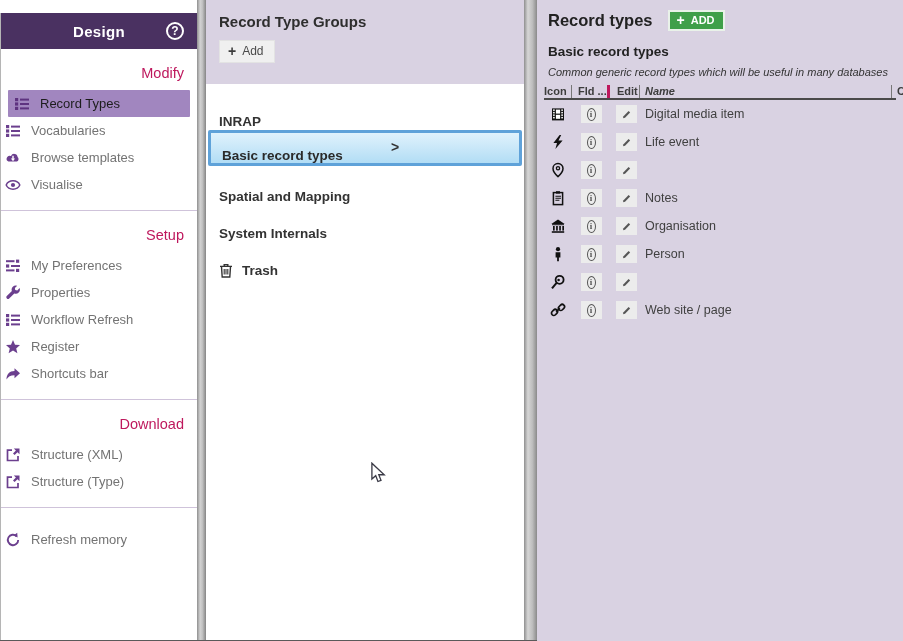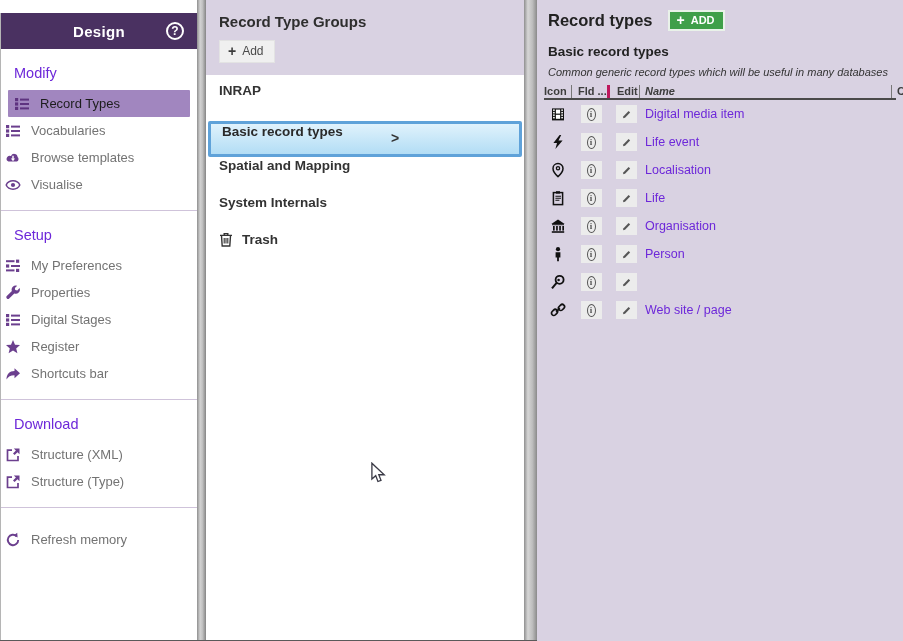--- a/index.html
+++ b/index.html
@@ -20,21 +20,21 @@
     font-weight:bold; font-size:15px; position:relative; letter-spacing:.3px;
   }
   .help-circle {
     position:absolute; right:13px; top:9px; width:18px; height:18px;
     border:2px solid #fff; border-radius:50%; color:#fff;
     display:flex; align-items:center; justify-content:center;
     font-size:12px; font-weight:bold; cursor:pointer;
   }
   .side-section { padding:8px 0 12px 0; border-bottom:1px solid #cfc3da; }
   .side-section.no-border { border-bottom:none; }
-  .side-heading { color:#6d28d9; font-size:14.5px; padding:8px 13px 9px 13px; }
+  .side-heading { color:#be185d; font-size:14.5px; padding:8px 13px 9px 13px;text-align:right; }
   .nav-item {
     display:flex; align-items:center; height:27px; padding-left:4px;
     font-size:13px; color:#737373; gap:10px; cursor:pointer;
   }
   .nav-item.selected {
     background:#a186bf; margin:0 7px; padding-left:6px; border-radius:1px; color:#1d1d1d;
   }
   .ic { width:16px; height:16px; flex-shrink:0; display:block; }
 
   
@@ -44,31 +44,31 @@
   }
   .splitter.s1 { left:197px; }
   .splitter.s2 { left:524px; width:13px;
     background:linear-gradient(90deg,#8f8f8f 0,#d6d6d6 30%,#bdbdbd 65%,#8a8a8a 100%); }
 
   
   .groups-panel {
     position:absolute; left:206px; top:0; width:318px; height:641px;
     background:#fff; border-bottom:1px solid #666;
   }
-  .groups-header { height:75px; background:#d9d2e2; padding:13px 12px 0 13px; }
+  .groups-header { height:84px; background:#d9d2e2; padding:13px 12px 0 13px; }
   .groups-title { font-weight:bold; font-size:15px; color:#2e2e2e; }
   .add-btn {
     margin-top:10px; display:inline-flex; align-items:center; gap:6px;
     background:#f0f0f0; border:1px solid #e3e3e3; color:#4a4a4a;
     font-size:12px; padding:3px 10px 4px 8px; cursor:pointer;
   }
   .plus-dark { font-weight:bold; font-size:14px; color:#3c3c3c; line-height:12px; }
   .groups-list { padding-top:8px; }
   .group-item {
-    height:37px; display:flex; align-items:flex-start; gap:9px;
+    height:37px; display:flex; align-items:flex-end; gap:9px;
     padding-left:13px; font-weight:bold; font-size:13.5px; color:#333; cursor:pointer;
   }
   .group-item.selected {
     position:relative; height:36px; margin:1px 2px;
     border:3px solid #5fa2d9; border-radius:2px;
     background:linear-gradient(#e0f2fc,#b2ddf5);
     padding-left:11px; color:#2a2a2a;
   }
   .sel-chevron {
     position:absolute; left:180px; top:6px; font-size:14px; font-weight:bold; color:#333;
@@ -100,21 +100,21 @@
   .hc-fld  { width:38px; padding-left:6px; border-right:3px solid #be185d; }
   .hc-edit { width:30px; padding-left:7px; border-right:1px solid #777; }
   .hc-name { flex:1; padding-left:5px;font-style:italic; }
   .hc-c { position:absolute; left:347px; top:0; height:13px; line-height:13px;
           border-left:1px solid #777; padding-left:5px; }
 
   .rt-row { display:flex; align-items:center; height:28px; cursor:pointer; }
   .cell-icon { width:28px; display:flex; justify-content:center; }
   .cell-info { width:38px; display:flex; justify-content:center; }
   .cell-edit { width:30px; display:flex; justify-content:center; padding-left:3px; }
-  .cell-name { flex:1; padding-left:5px; font-size:12.5px; color:#6d28d9; }
+  .cell-name { flex:1; padding-left:5px; font-size:12.5px; color:#404040; }
   .row-ic { width:16px; height:16px; display:block; }
 
   .mini-btn {
     width:21px; height:18px; background:#ececec; border:0;
     display:flex; align-items:center; justify-content:center; cursor:pointer;
   }
   .info-glyph {
     width:13px; height:13px; border:1.5px solid #555; border-radius:50%;
     color:#555; font-size:9px; font-weight:bold; line-height:10px;
     display:flex; align-items:center; justify-content:center;
@@ -196,21 +196,21 @@
     </div>
     <div class="nav-item">
       <svg class="ic" viewBox="0 0 16 16" fill="#6b3f8e">
           <rect x="1" y="2" width="3.2" height="3.2"></rect>
           <rect x="6" y="2.6" width="9" height="2"></rect>
           <rect x="1" y="6.4" width="3.2" height="3.2"></rect>
           <rect x="6" y="7" width="9" height="2"></rect>
           <rect x="1" y="10.8" width="3.2" height="3.2"></rect>
           <rect x="6" y="11.4" width="9" height="2"></rect>
         </svg>
-      <span>Digital Stages</span>
+      <span>Workflow Refresh</span>
     </div>
     <div class="nav-item">
       <svg class="ic" viewBox="0 0 16 16">
           <path fill="#6b3f8e" d="M8,1L10,5.7 15,6.1 11.2,9.4 12.4,14.3 8,11.6 3.6,14.3 4.8,9.4 1,6.1 6,5.7Z"></path>
         </svg>
       <span>Register</span>
     </div>
     <div class="nav-item">
       <svg class="ic" viewBox="0 0 16 16">
           <path fill="#6b3f8e" d="M9.5,2.2 15,7.2 9.5,12.2V9.3C5.5,9.3 3,10.8 1.5,13.6 1.5,8.2 4.5,5.2 9.5,5.1Z"></path>
@@ -371,21 +371,20 @@
             <span class="info-glyph">i</span>
           </button>
         </div>
       <div class="cell-edit">
           <button class="mini-btn">
             <svg width="13" height="13" viewBox="0 0 14 14">
               <path fill="#555" d="M1.5,12.8 2.4,9.6 10.3,1.7 12.6,4 4.7,11.9Z"></path>
             </svg>
           </button>
         </div>
-      <div class="cell-name">Localisation</div>
     </div>
 
     <div class="rt-row">
       <div class="cell-icon">
           <svg class="row-ic" viewBox="0 0 16 16">
             <rect x="3.4" y="2.6" width="9.2" height="12" fill="none" stroke="#111" stroke-width="1.5"></rect>
             <rect x="6" y="1.2" width="4" height="2.4" fill="#111"></rect>
             <path stroke="#111" stroke-width="1.1" d="M5.4,6.2h5.6M5.4,8.2h5.6M5.4,10.2h4"></path>
           </svg>
         </div>
@@ -394,21 +393,21 @@
             <span class="info-glyph">i</span>
           </button>
         </div>
       <div class="cell-edit">
           <button class="mini-btn">
             <svg width="13" height="13" viewBox="0 0 14 14">
               <path fill="#555" d="M1.5,12.8 2.4,9.6 10.3,1.7 12.6,4 4.7,11.9Z"></path>
             </svg>
           </button>
         </div>
-      <div class="cell-name">Life</div>
+      <div class="cell-name">Notes</div>
     </div>
 
     <div class="rt-row">
       <div class="cell-icon">
           <svg class="row-ic" viewBox="0 0 16 16" fill="#111">
             <path d="M1.3,6 8,1.6 14.7,6Z"></path>
             <rect x="2" y="6.2" width="12" height="1"></rect>
             <rect x="3" y="8" width="1.7" height="4.6"></rect>
             <rect x="6.1" y="8" width="1.7" height="4.6"></rect>
             <rect x="9.2" y="8" width="1.7" height="4.6"></rect>

